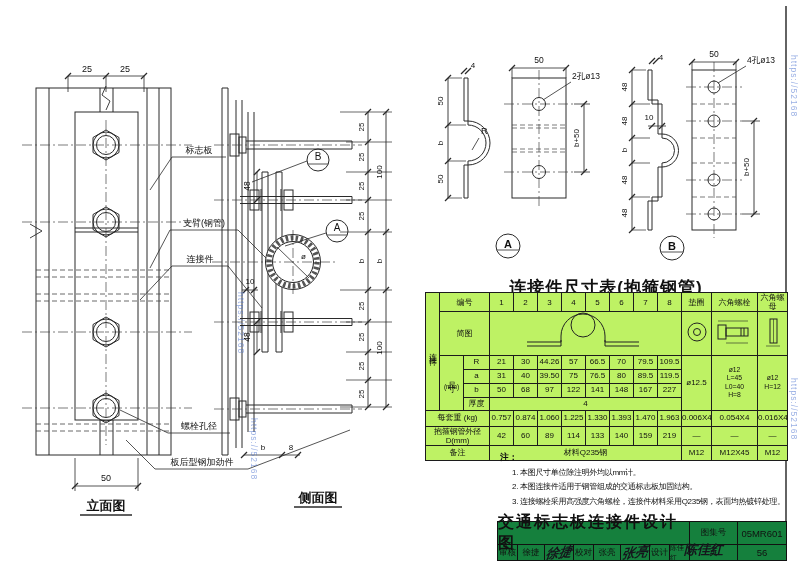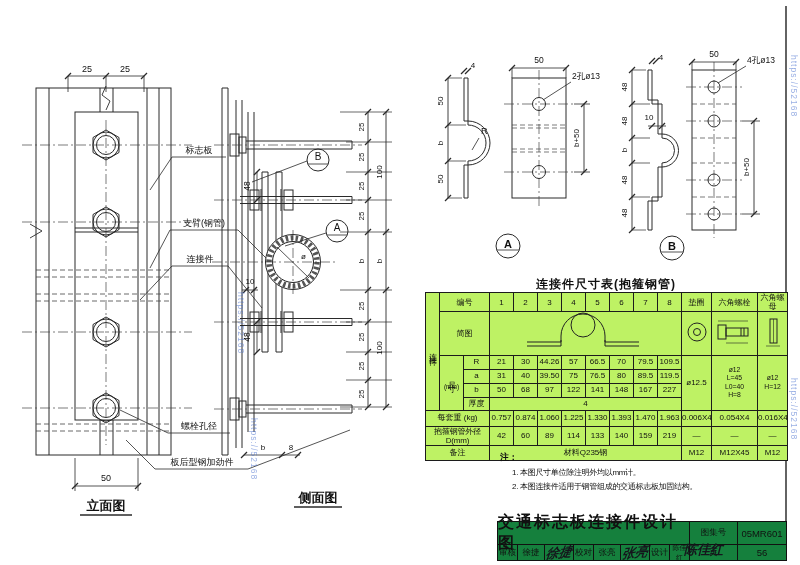--- a/index.html
+++ b/index.html
@@ -17,31 +17,31 @@
   .rs td{height:13px;}
   .r5 td{height:12px;}
   .r6 td{height:15px;}
   .r7 td{height:15px;font-size:7.5px;}
   .r8 td{height:14px;}
   .vcell{font-size:8px;}
   .vtext{writing-mode:vertical-lr;text-orientation:upright;letter-spacing:3px;display:inline-block;}
   .unit{display:block;font-size:6.5px;}
   .smalllab{font-size:6.5px;letter-spacing:-0.2px;}
   .stack span{display:block;font-size:6.8px;line-height:8.5px;}
-  .tbl-title{font-size:12px;font-weight:bold;text-align:center;letter-spacing:1px;}
+  .tbl-title{font-size:17px;font-weight:bold;text-align:center;letter-spacing:1px;}
   
   .notes{font-size:8px;line-height:14.5px;letter-spacing:-0.3px;white-space:nowrap;}
   .notes .nh{font-size:9px;font-weight:bold;}
   .notes div{margin-left:12px;}
   
   .tb{border:1.6px solid #111;box-sizing:border-box;background:#15803d;}
   .tb .cell{position:absolute;box-sizing:border-box;display:flex;align-items:center;justify-content:center;}
   .bt{border-top:1px solid #111;}.br{border-right:1px solid #111;}
   .main-title{font-size:16px;font-weight:bold;letter-spacing:2px;}
-  .tb-lab{font-size:8.5px;text-align:center;}
+  .tb-lab{font-size:8.5px;}
   .tb-num{font-size:9.5px;}
   .sig{font-size:13px;font-weight:bold;font-style:italic;color:#15151c;
        transform:rotate(-6deg) skewX(-16deg);white-space:nowrap;}
   
   .wm{writing-mode:vertical-rl;font-size:8.5px;color:rgba(70,110,205,0.55);letter-spacing:1px;white-space:nowrap;}
 </style>
 </head>
 <body>
 
 <div id="sheet">
@@ -579,20 +579,21 @@
       <td>M12X45</td>
       <td>M12</td>
     </tr>
   </tbody>
     </table>
 
   <div class="abs notes" style="left:500px;top:450px;width:288px;">
     <span class="nh">注：</span>
     <div>1. 本图尺寸单位除注明外均以mm计。</div>
     <div>2. 本图连接件适用于钢管组成的交通标志板加固结构。</div>
+    <div>3. 连接螺栓采用高强度六角螺栓，连接件材料采用Q235钢，表面均热镀锌处理。</div>
   </div>
 
   <div class="abs tb" style="left:497px;top:521px;width:290px;height:40px;">
     <div class="cell br" style="left:0;top:0;width:192px;height:22px;">
       <span class="main-title">交通标志板连接件设计图</span>
     </div>
     <div class="cell br tb-lab" style="left:192px;top:0;width:48px;height:22px;">图集号</div>
     <div class="cell tb-num" style="left:240px;top:0;width:48px;height:22px;">05MR601</div>
 
     <div class="cell bt br tb-lab" style="left:0;top:22px;width:20px;height:16px;">审核</div>

